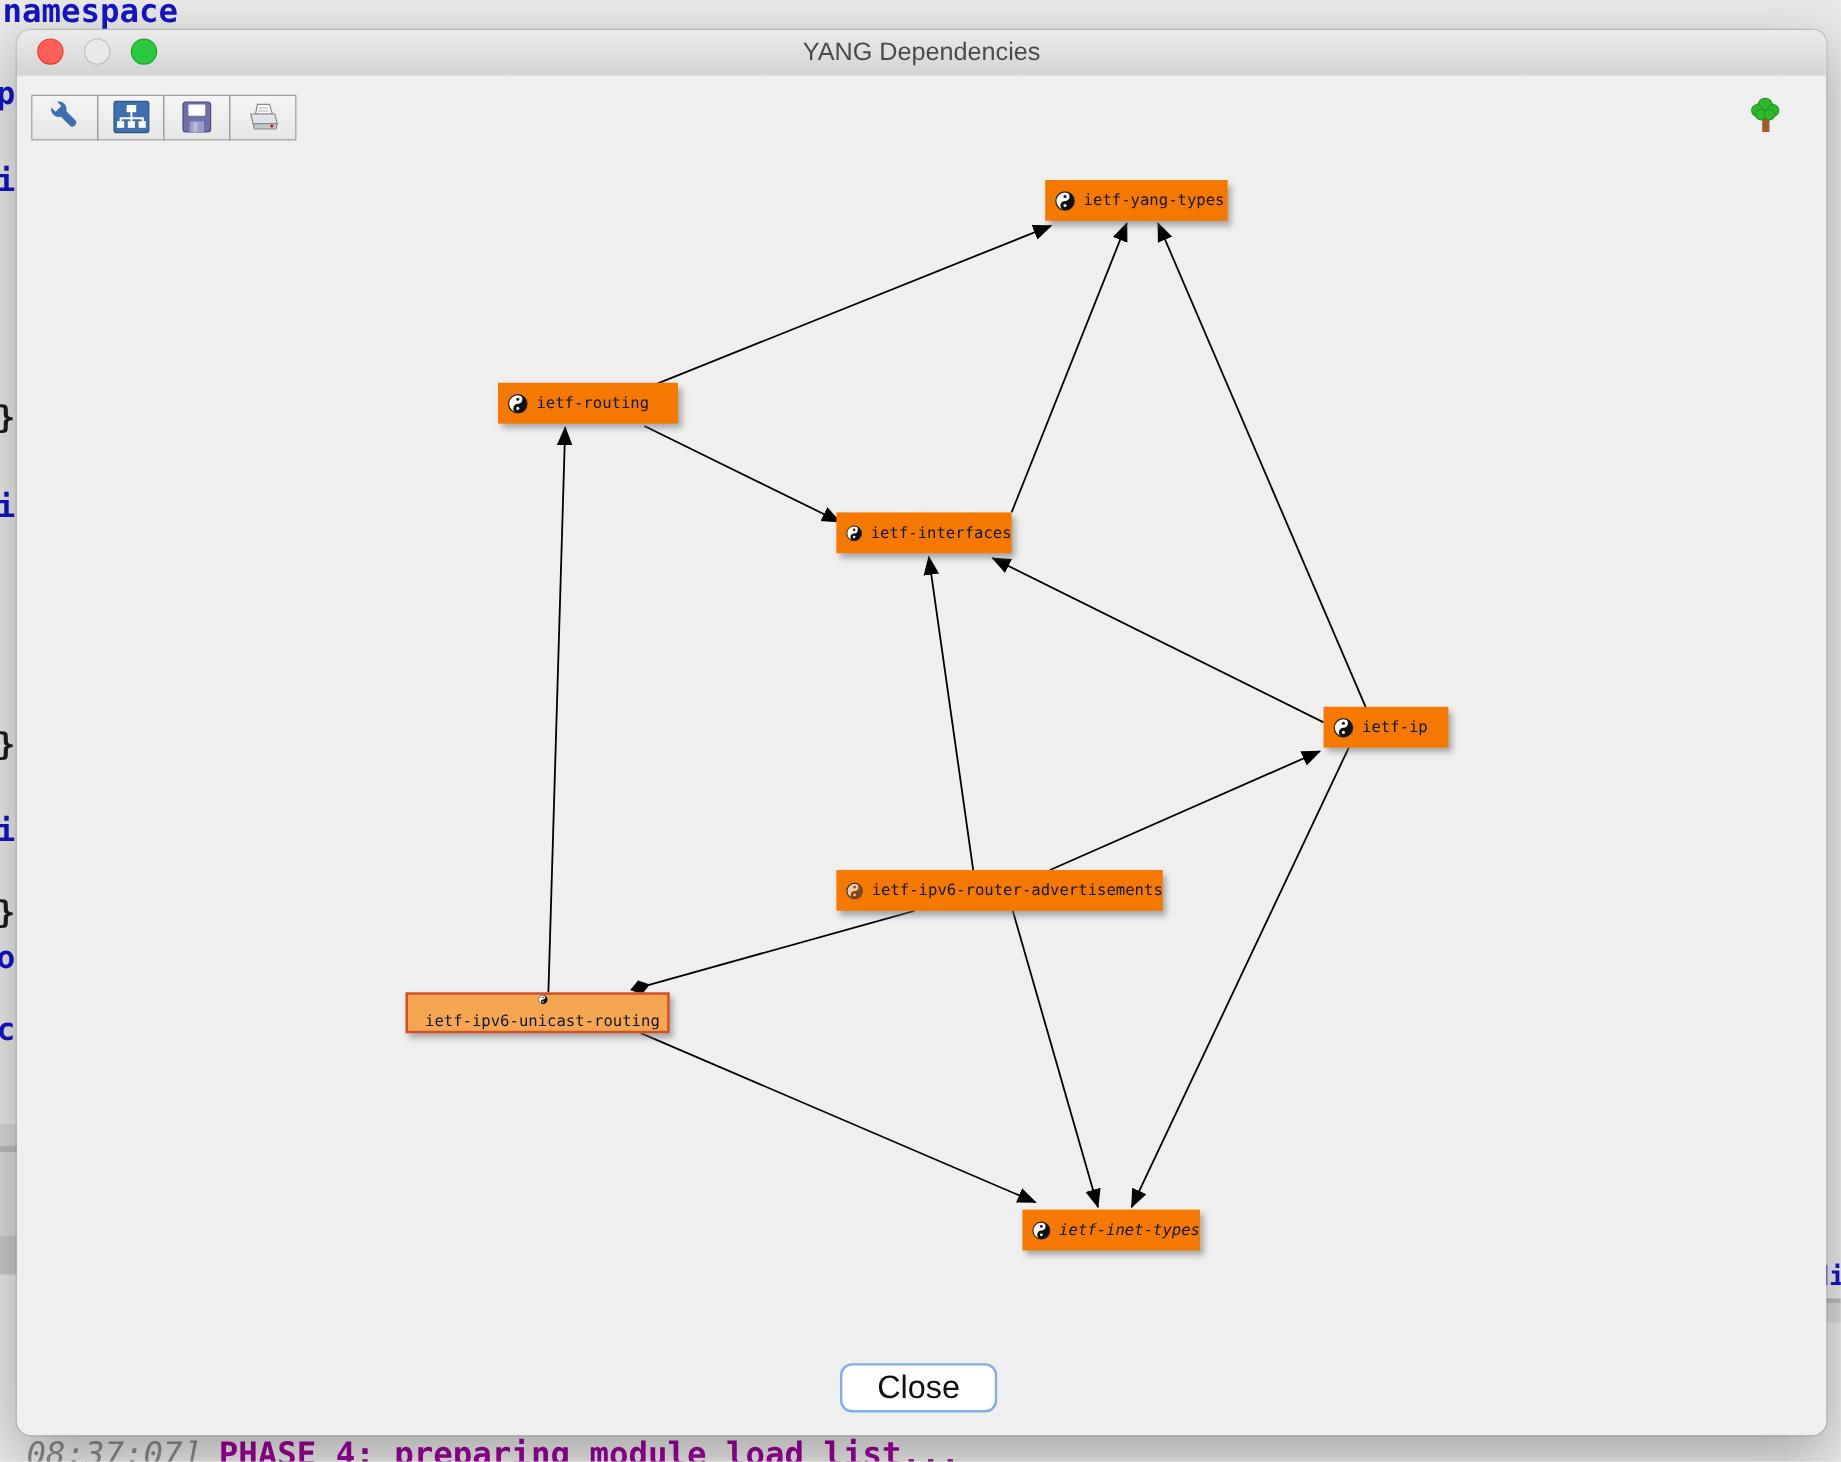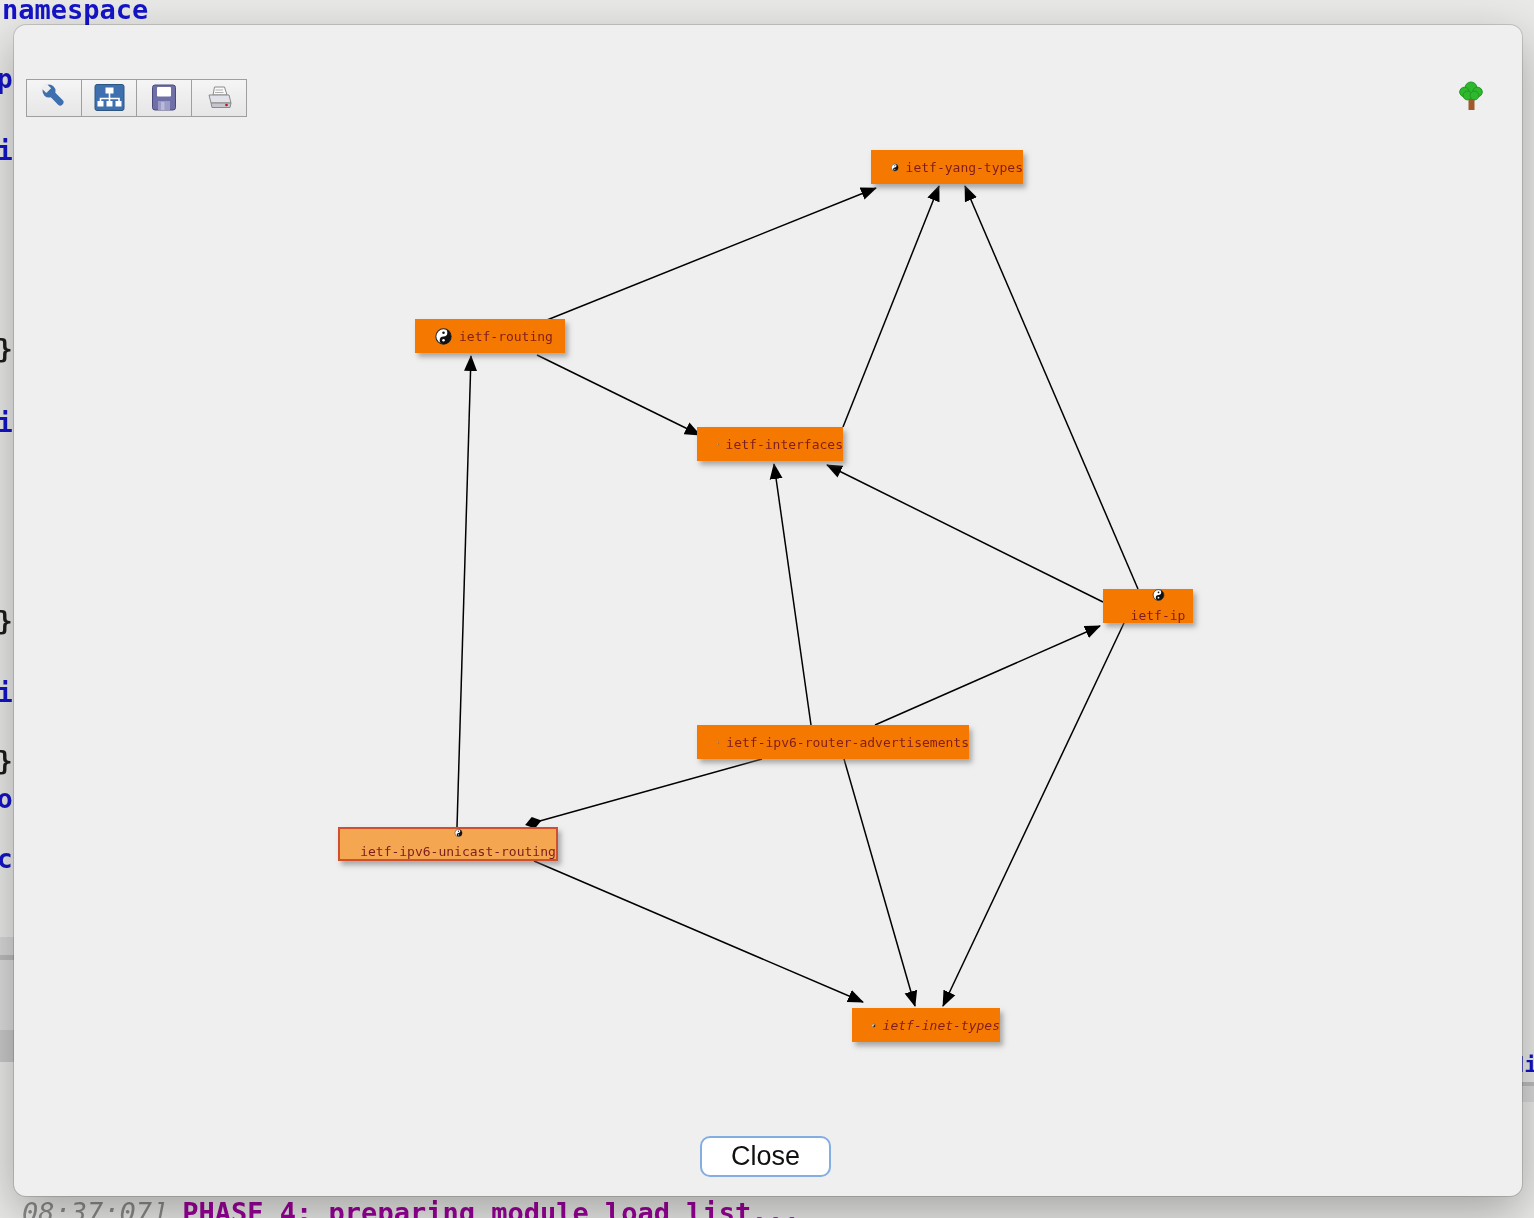--- a/index.html
+++ b/index.html
@@ -42,22 +42,22 @@
     background:linear-gradient(#f5f5f5,#e6e6e6);border:1px solid #9f9f9f;
     display:flex;align-items:center;justify-content:center;padding:0;
   }
   .tool-btn:first-child{margin-left:0;}
   .tree-wrap{position:absolute;left:1443px;top:55px;width:28px;height:34px;}
   
   .graph{position:absolute;inset:0;overflow:hidden;border-radius:12px;}
   .graph svg.edges{position:absolute;left:0;top:0;pointer-events:none;}
   .gnode{
     position:absolute;height:34px;box-sizing:border-box;
-    display:flex;align-items:center;gap:7px;padding-left:20px;
-    background:#f57900;color:#7f1d1d;
+    display:flex;align-items:center;gap:7px;padding-left:8px;
+    background:#f57900;color:#0f172a;
     font:13px "DejaVu Sans Mono",monospace;white-space:nowrap;
     box-shadow:3px 4px 5px rgba(110,110,110,.55);
   }
   .gnode.highlight{background:#f5a651;border:2px solid #cf4f2f;}
   
   .close-btn{
     position:absolute;left:686px;top:1111px;width:131px;height:41px;
     background:#fff;border:2.5px solid #84ade2;border-radius:10px;
     font-family:"Liberation Sans",sans-serif;font-size:27px;color:#111;
     display:flex;align-items:center;justify-content:center;cursor:default;
@@ -89,20 +89,28 @@
 
   <span class="bg-right-frag">di</span>
 
   <div class="statusline">
     <span class="ts">08:37:07]</span><span class="msg">PHASE 4: preparing module load list...</span>
   </div>
 </div>
 
 <div class="window">
 
+  <div class="titlebar">
+    <div class="lights">
+      <div class="light red"></div>
+      <div class="light min"></div>
+      <div class="light grn"></div>
+    </div>
+    <span class="title">YANG Dependencies</span>
+  </div>
 
   <div class="toolbar">
     <button class="tool-btn">
       <svg width="36" height="30" viewBox="0 0 36 30">
         <g transform="rotate(-45 18 13)">
           <circle cx="18" cy="6" r="6.5" fill="#3e6fae"></circle>
           <rect x="14.6" y="-2" width="6.8" height="7.5" fill="#eeeeee"></rect>
           <rect x="14.8" y="8" width="6.4" height="17" rx="3" fill="#3e6fae"></rect>
         </g>
       </svg>
@@ -195,21 +203,21 @@
         </div>
         <div class="gnode" style="left: 683px; top: 402px; width: 146px; align-items: center;">
           <svg width="17" height="17" viewBox="0 0 20 20">
             <circle cx="10" cy="10" r="9" fill="#ffffff" stroke="#222" stroke-width="1.2"></circle>
             <path d="M10,1 a9,9 0 0 1 0,18 a4.5,4.5 0 0 1 0,-9 a4.5,4.5 0 0 0 0,-9 z" fill="#111111"></path>
             <circle cx="10" cy="5.5" r="1.5" fill="#111111"></circle>
             <circle cx="10" cy="14.5" r="1.5" fill="#ffffff"></circle>
           </svg>
           <span>ietf-interfaces</span>
         </div>
-        <div class="gnode" style="left: 1089px; top: 564px; width: 90px; flex-direction: column;">
+        <div class="gnode" style="left: 1089px; top: 564px; width: 104px;">
           <svg width="17" height="17" viewBox="0 0 20 20">
             <circle cx="10" cy="10" r="9" fill="#ffffff" stroke="#222" stroke-width="1.2"></circle>
             <path d="M10,1 a9,9 0 0 1 0,18 a4.5,4.5 0 0 1 0,-9 a4.5,4.5 0 0 0 0,-9 z" fill="#111111"></path>
             <circle cx="10" cy="5.5" r="1.5" fill="#111111"></circle>
             <circle cx="10" cy="14.5" r="1.5" fill="#ffffff"></circle>
           </svg>
           <span>ietf-ip</span>
         </div>
         <div class="gnode" style="left: 683px; top: 700px; width: 272px;">
           <svg width="17" height="17" viewBox="0 0 20 20">

